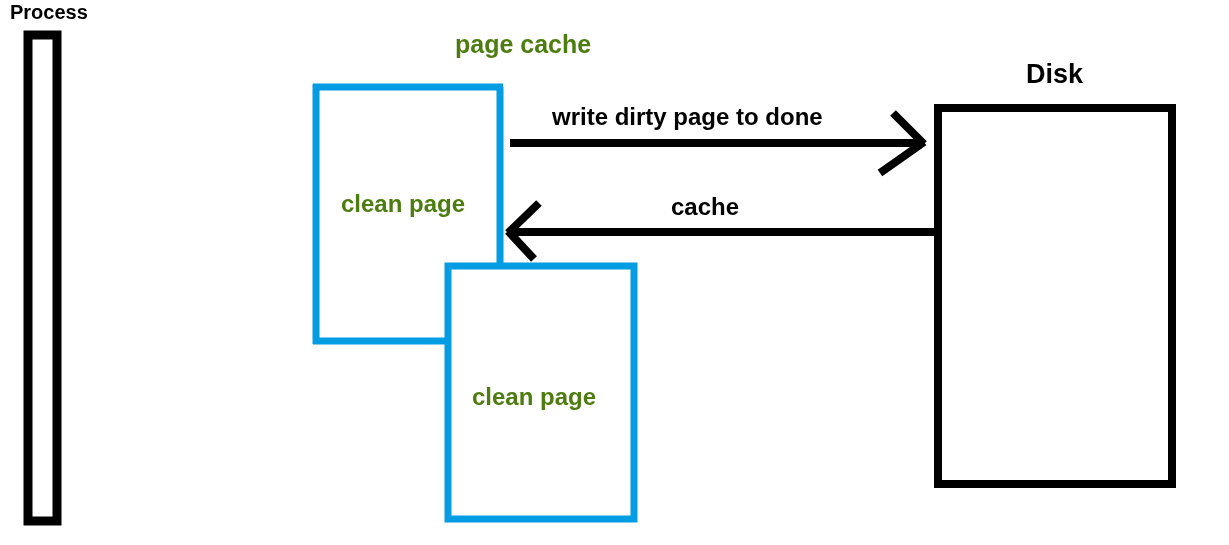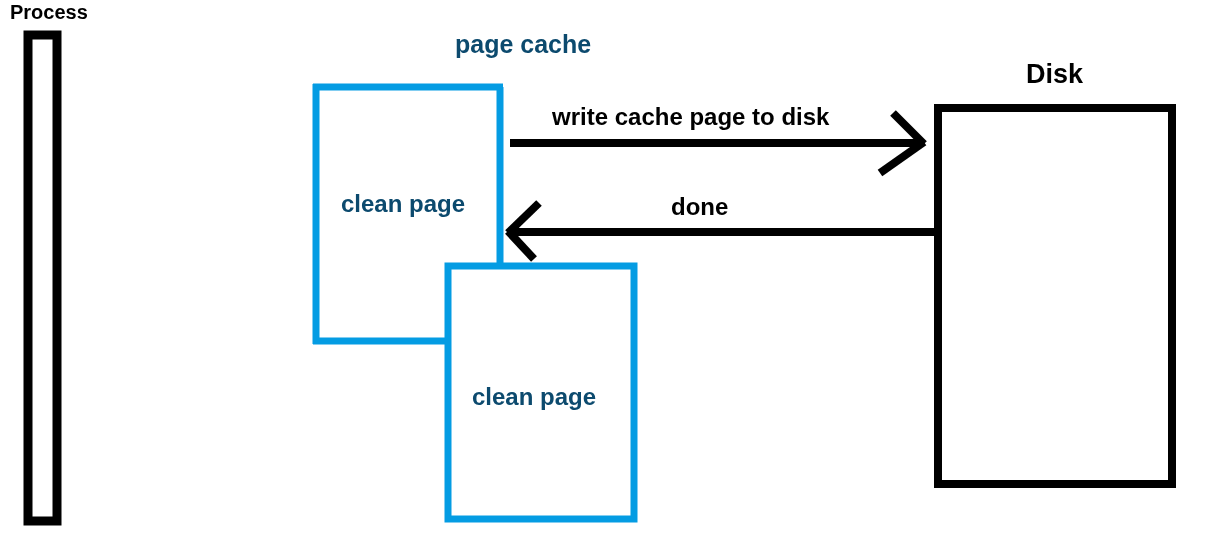--- a/index.html
+++ b/index.html
@@ -27,21 +27,21 @@
     height: 545px;
   }
   .lbl {
     position: absolute;
     white-space: nowrap;
     font-weight: bold;
     line-height: 1;
     user-select: none;
   }
   .lbl-black { color: #000000; }
-  .lbl-blue  { color: #0c4a6e; }
+  .lbl-blue  { color: #4d7c0f; }
 
   .lbl-process {
     left: 10px;
     top: 2px;
     font-size: 20px;
   }
   .lbl-pagecache {
     left: 455px;
     top: 32px;
     font-size: 25px;
@@ -108,21 +108,21 @@
 
     <rect x="938" y="108" width="234" height="376" fill="#ffffff" stroke="#000000" stroke-width="8"></rect>
   </svg>
 
   <div class="lbl lbl-black lbl-process">Process</div>
 
   <div class="lbl lbl-blue lbl-pagecache">page cache</div>
 
   <div class="lbl lbl-black lbl-disk">Disk</div>
 
-  <div class="lbl lbl-black lbl-writedirty">write cache page to disk</div>
+  <div class="lbl lbl-black lbl-writedirty">write dirty page to done</div>
 
-  <div class="lbl lbl-black lbl-done">done</div>
+  <div class="lbl lbl-black lbl-done">cache</div>
 
   <div class="lbl lbl-blue lbl-cleanpage-1">clean page</div>
 
   <div class="lbl lbl-blue lbl-cleanpage-2">clean page</div>
 
 </div>
 
 </body></html>

